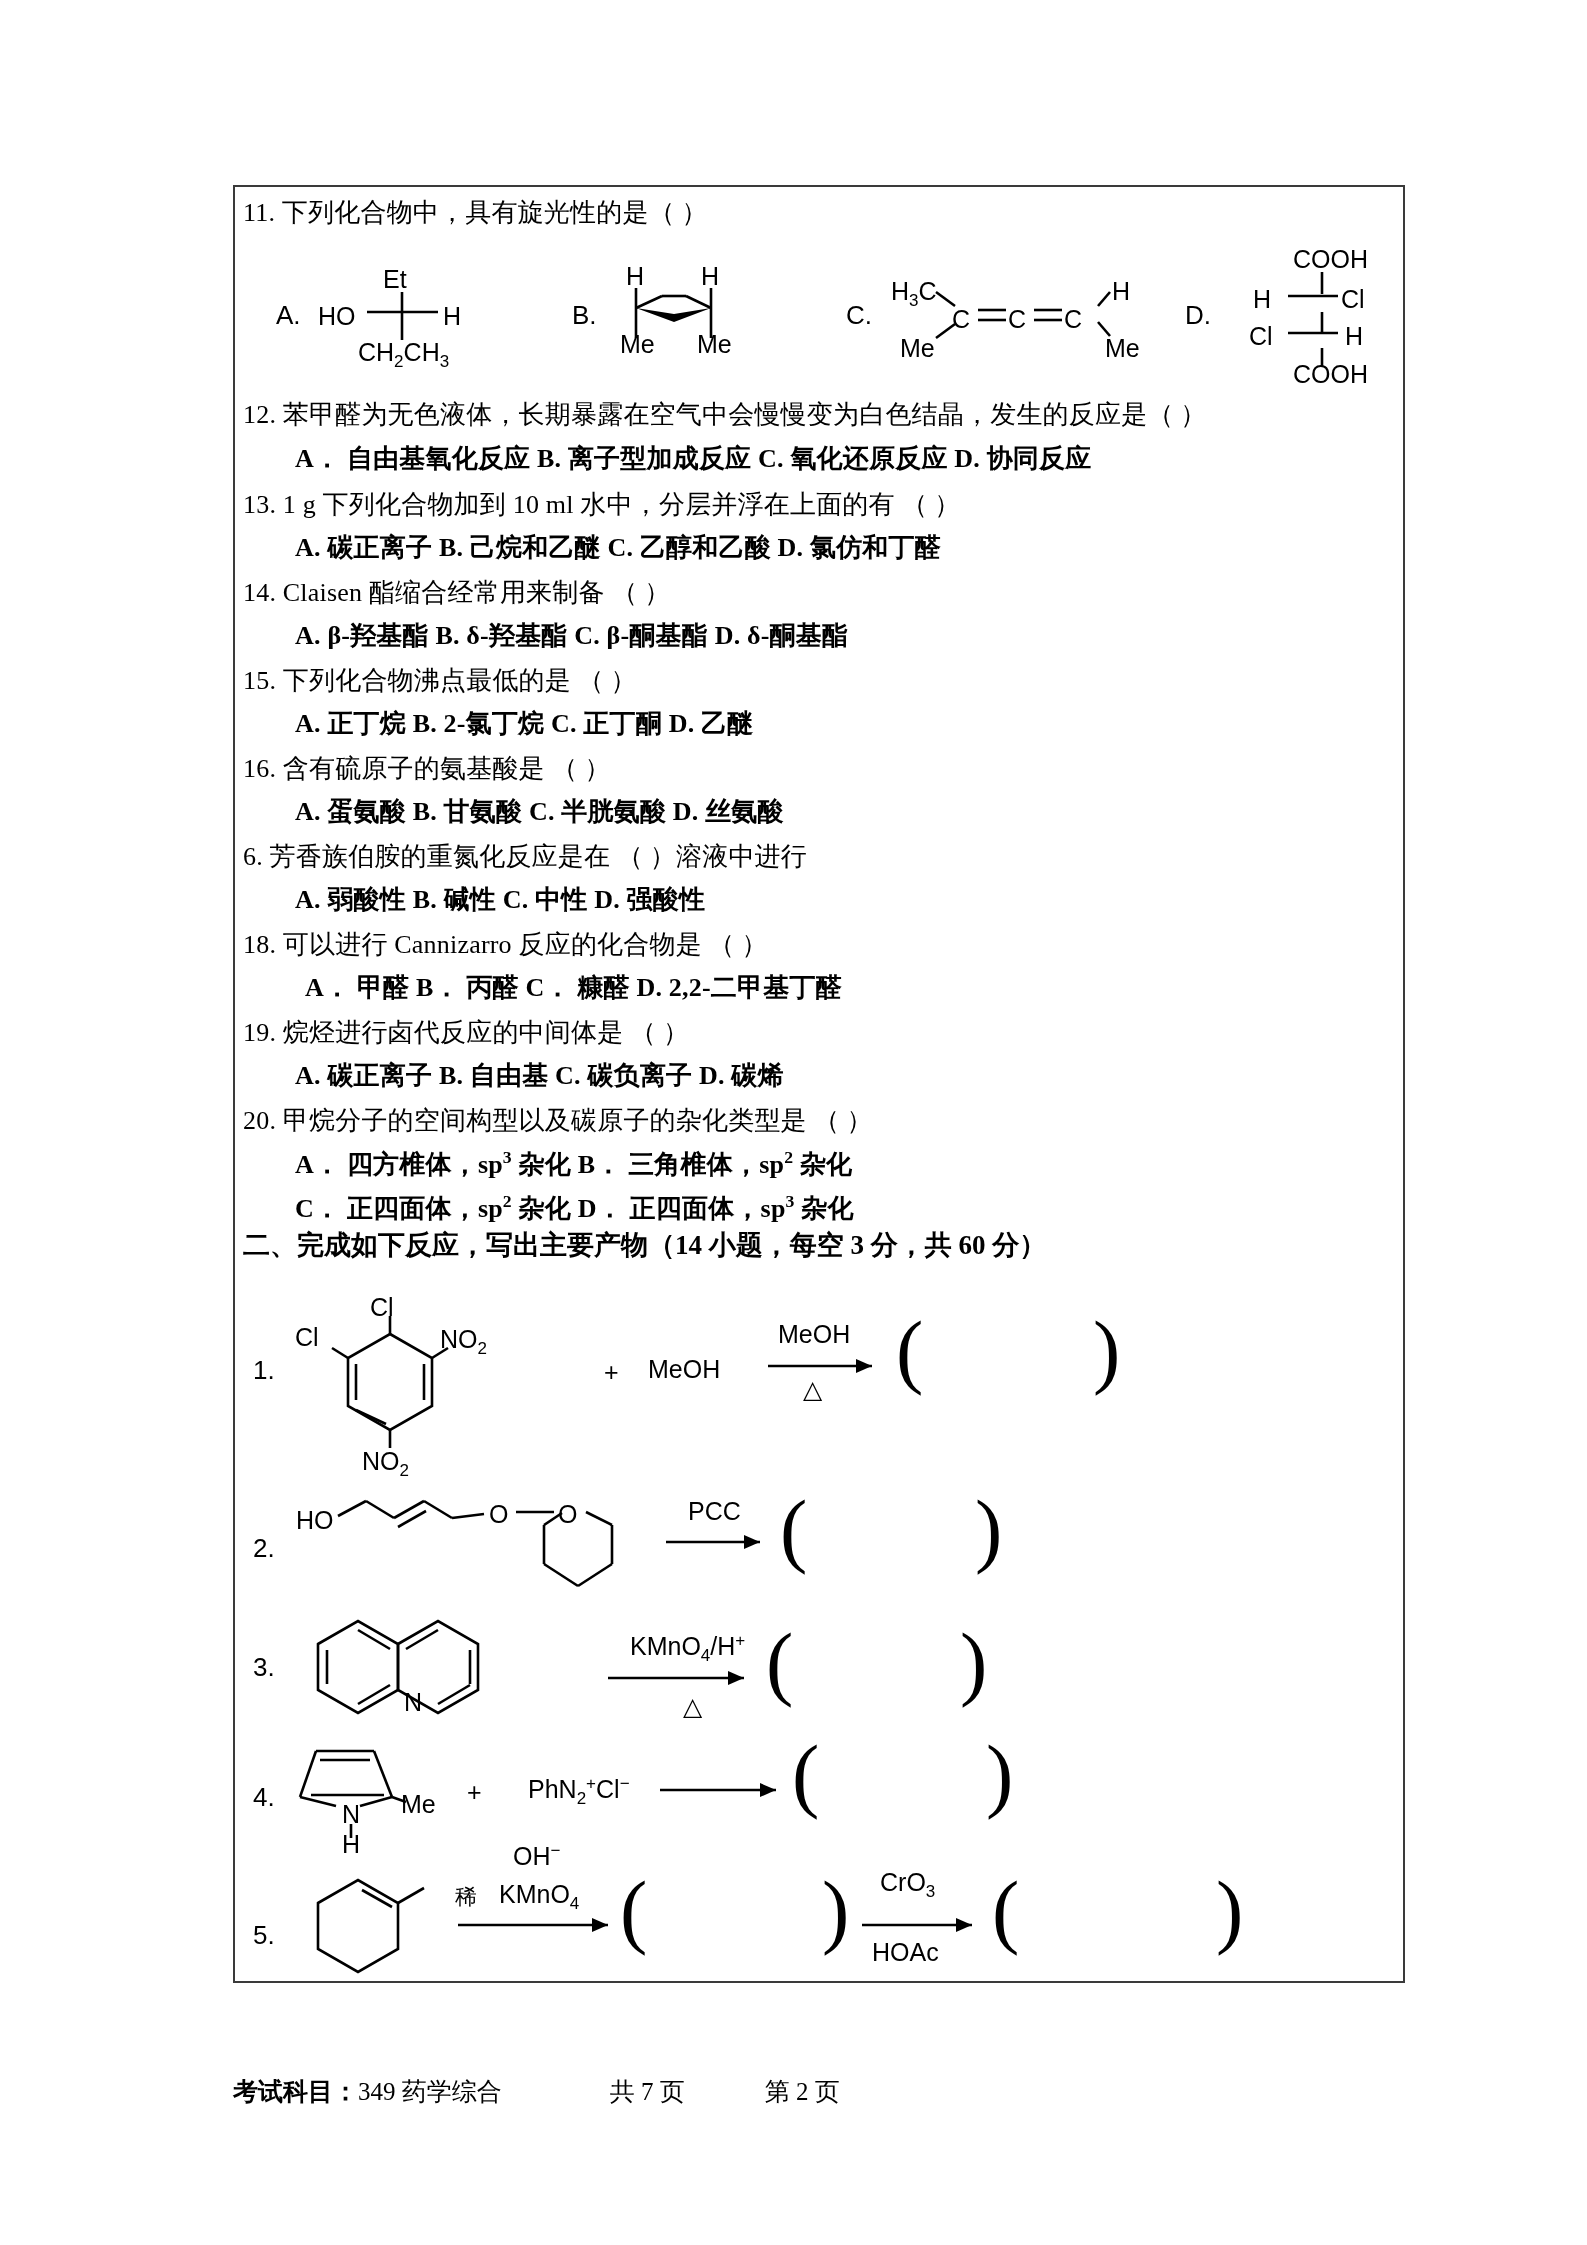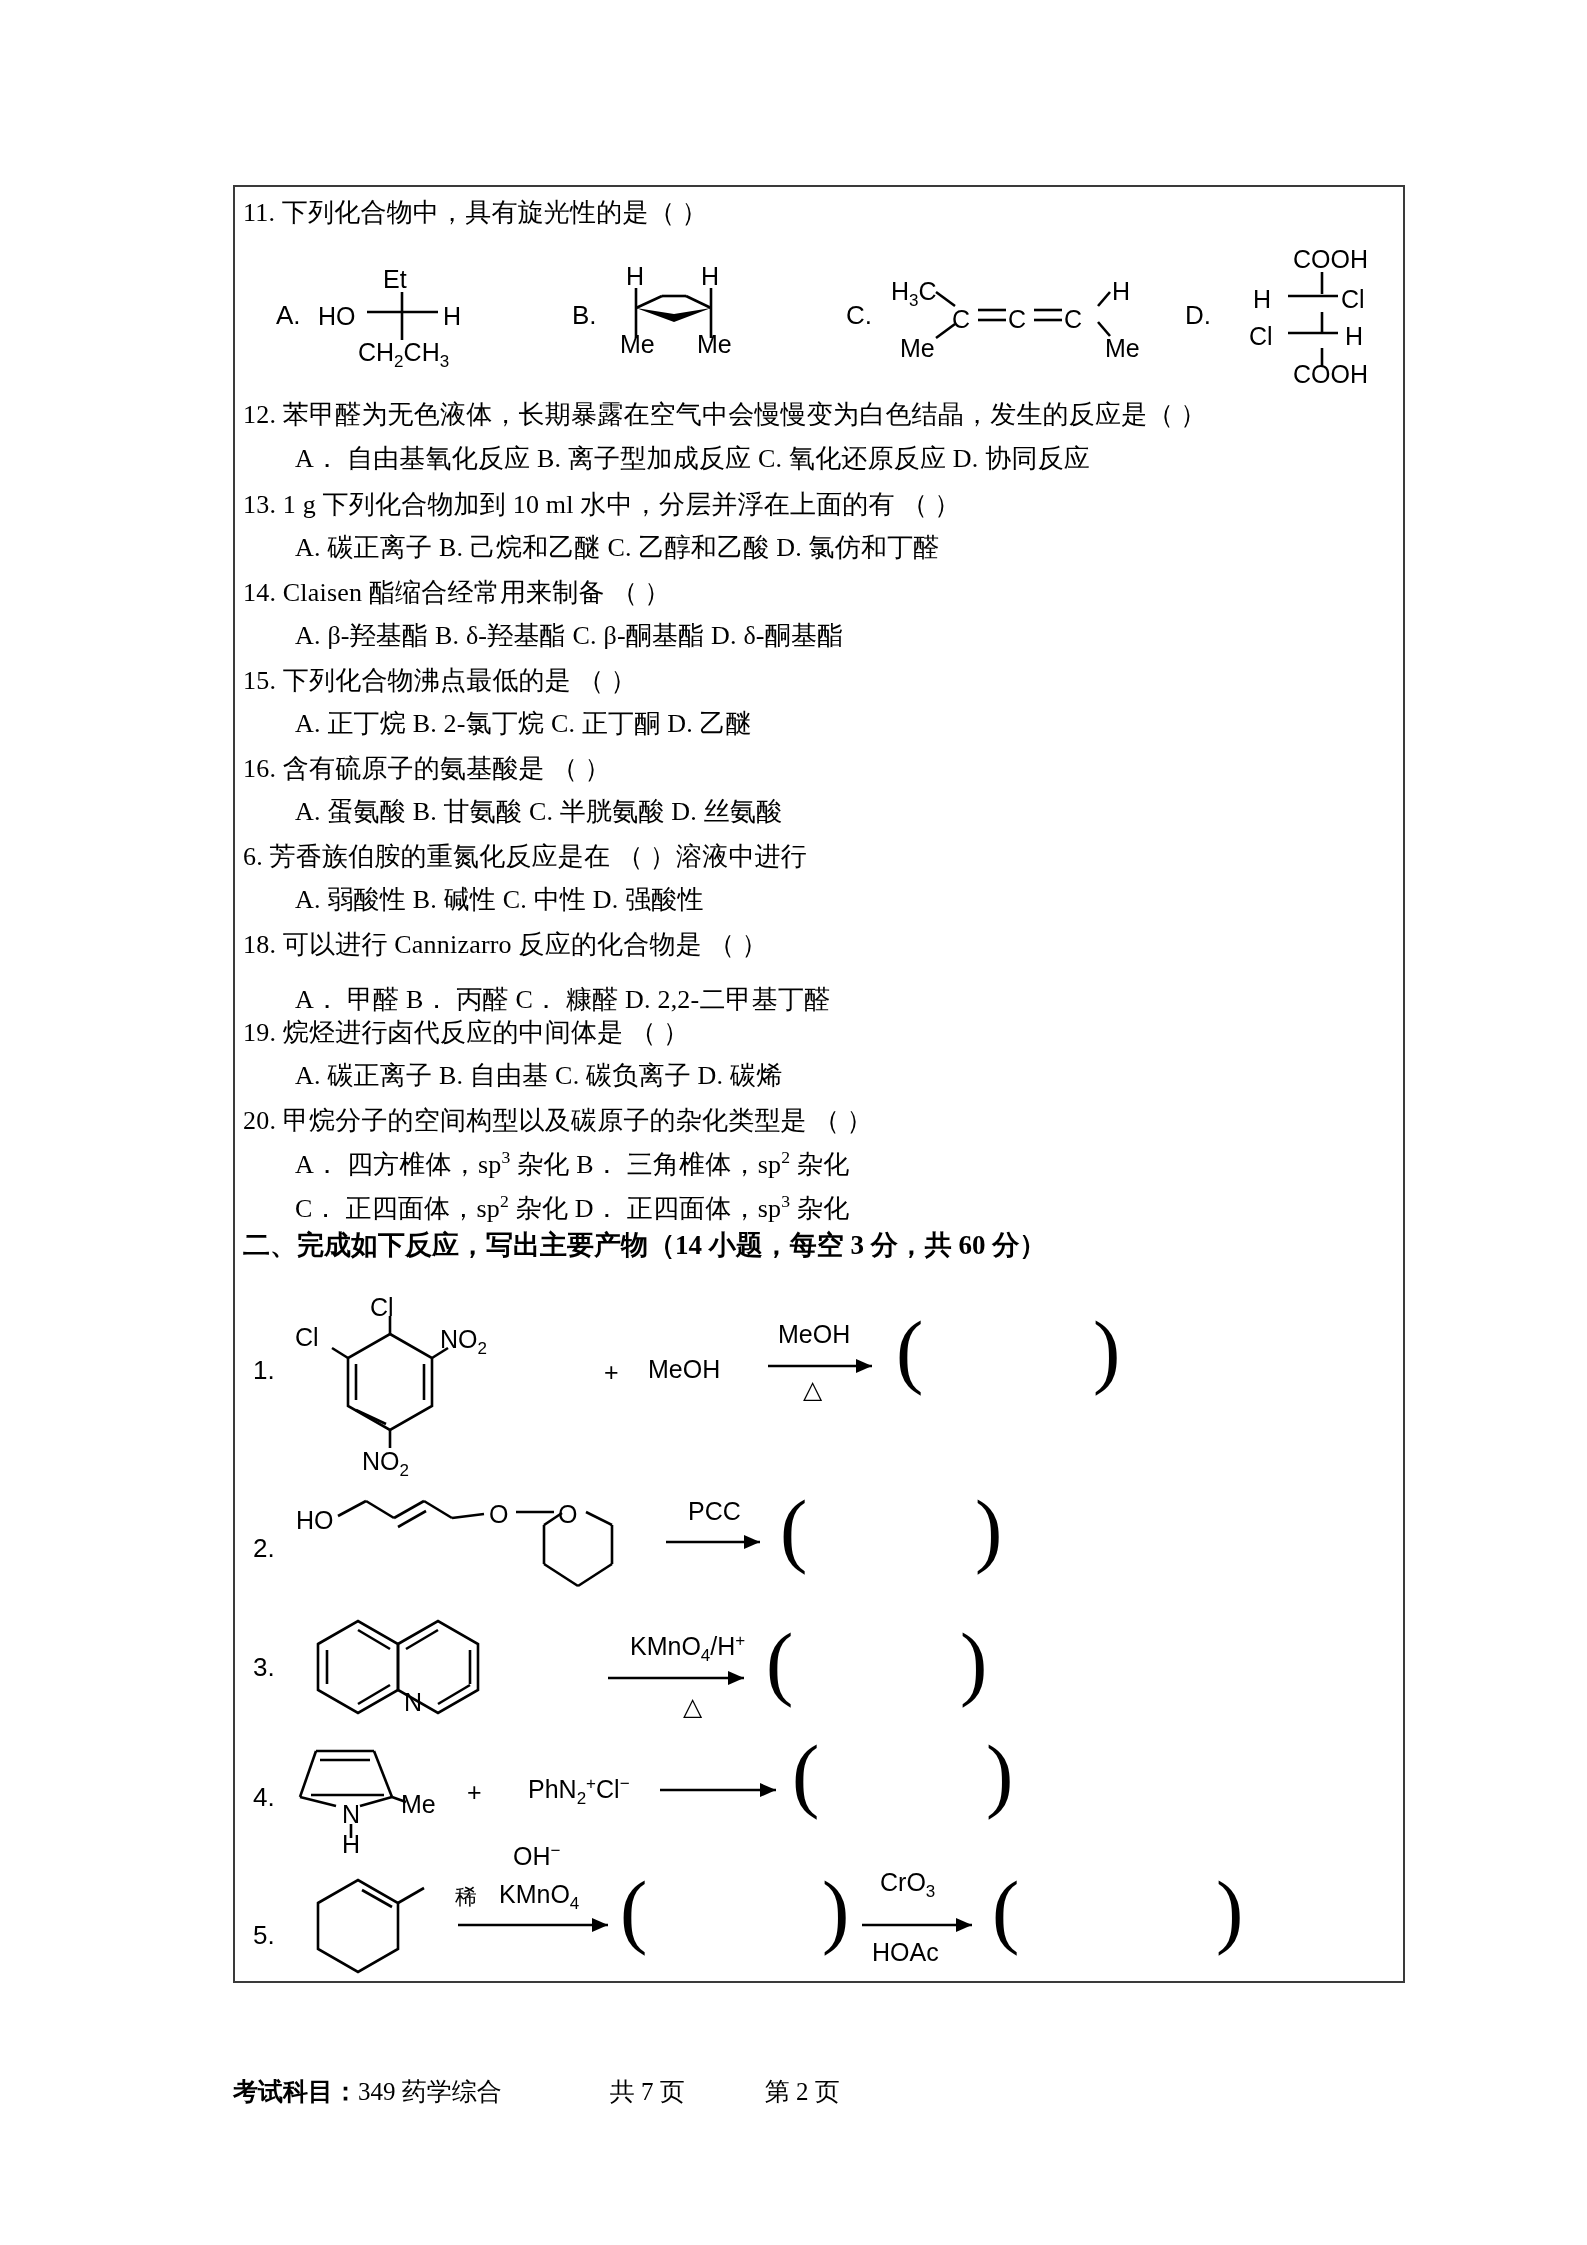--- a/index.html
+++ b/index.html
@@ -28,21 +28,21 @@
   }
 
   
   .q {
     font-size: 26px;
     line-height: 1.34;
     letter-spacing: .2px;
     white-space: nowrap;
   }
   .qstem { margin-left: 0px; }
-  .qopts { margin-left: 52px; }
+  .qopts { margin-left: 52px; font-weight: bold; }
 
   sup { font-size: .68em; vertical-align: super; line-height: 0; }
   sub { font-size: .68em; vertical-align: sub; line-height: 0; }
 
   .sec-head {
     font-size: 27px;
     font-weight: bold;
     white-space: nowrap;
   }
 
@@ -169,21 +169,21 @@
   <div class="abs q qstem" style="left:243px; top:664px;">15. 下列化合物沸点最低的是 （    ）</div>
   <div class="abs q qopts" style="left:243px; top:707px;">A. 正丁烷        B. 2-氯丁烷          C. 正丁酮        D. 乙醚</div>
 
   <div class="abs q qstem" style="left:243px; top:752px;">16. 含有硫原子的氨基酸是 （    ）</div>
   <div class="abs q qopts" style="left:243px; top:795px;">A. 蛋氨酸        B. 甘氨酸        C. 半胱氨酸    D.  丝氨酸</div>
 
   <div class="abs q qstem" style="left:243px; top:840px;">6. 芳香族伯胺的重氮化反应是在 （    ）溶液中进行</div>
   <div class="abs q qopts" style="left:243px; top:883px;">A. 弱酸性        B. 碱性          C. 中性          D. 强酸性</div>
 
   <div class="abs q qstem" style="left:243px; top:928px;">18. 可以进行 Cannizarro 反应的化合物是 （    ）</div>
-  <div class="abs q qopts" style="left:243px; top:971px;margin-top:12px;">A． 甲醛        B． 丙醛      C． 糠醛       D. 2,2-二甲基丁醛</div>
+  <div class="abs q qopts" style="left:253px; top:971px;">A． 甲醛        B． 丙醛      C． 糠醛       D. 2,2-二甲基丁醛</div>
 
   <div class="abs q qstem" style="left:243px; top:1016px;">19. 烷烃进行卤代反应的中间体是 （    ）</div>
   <div class="abs q qopts" style="left:243px; top:1059px;">A. 碳正离子      B. 自由基    C. 碳负离子      D. 碳烯</div>
 
   <div class="abs q qstem" style="left:243px; top:1104px;">20. 甲烷分子的空间构型以及碳原子的杂化类型是 （    ）</div>
   <div class="abs q qopts" style="left:243px; top:1148px;">A． 四方椎体，sp<sup>3</sup> 杂化    B． 三角椎体，sp<sup>2</sup> 杂化</div>
   <div class="abs q qopts" style="left:243px; top:1192px;">C． 正四面体，sp<sup>2</sup> 杂化    D． 正四面体，sp<sup>3</sup> 杂化</div>
 
   <div class="abs sec-head" style="left:243px; top:1227px;text-align:center;">二、完成如下反应，写出主要产物（14 小题，每空 3 分，共 60 分）</div>
 

